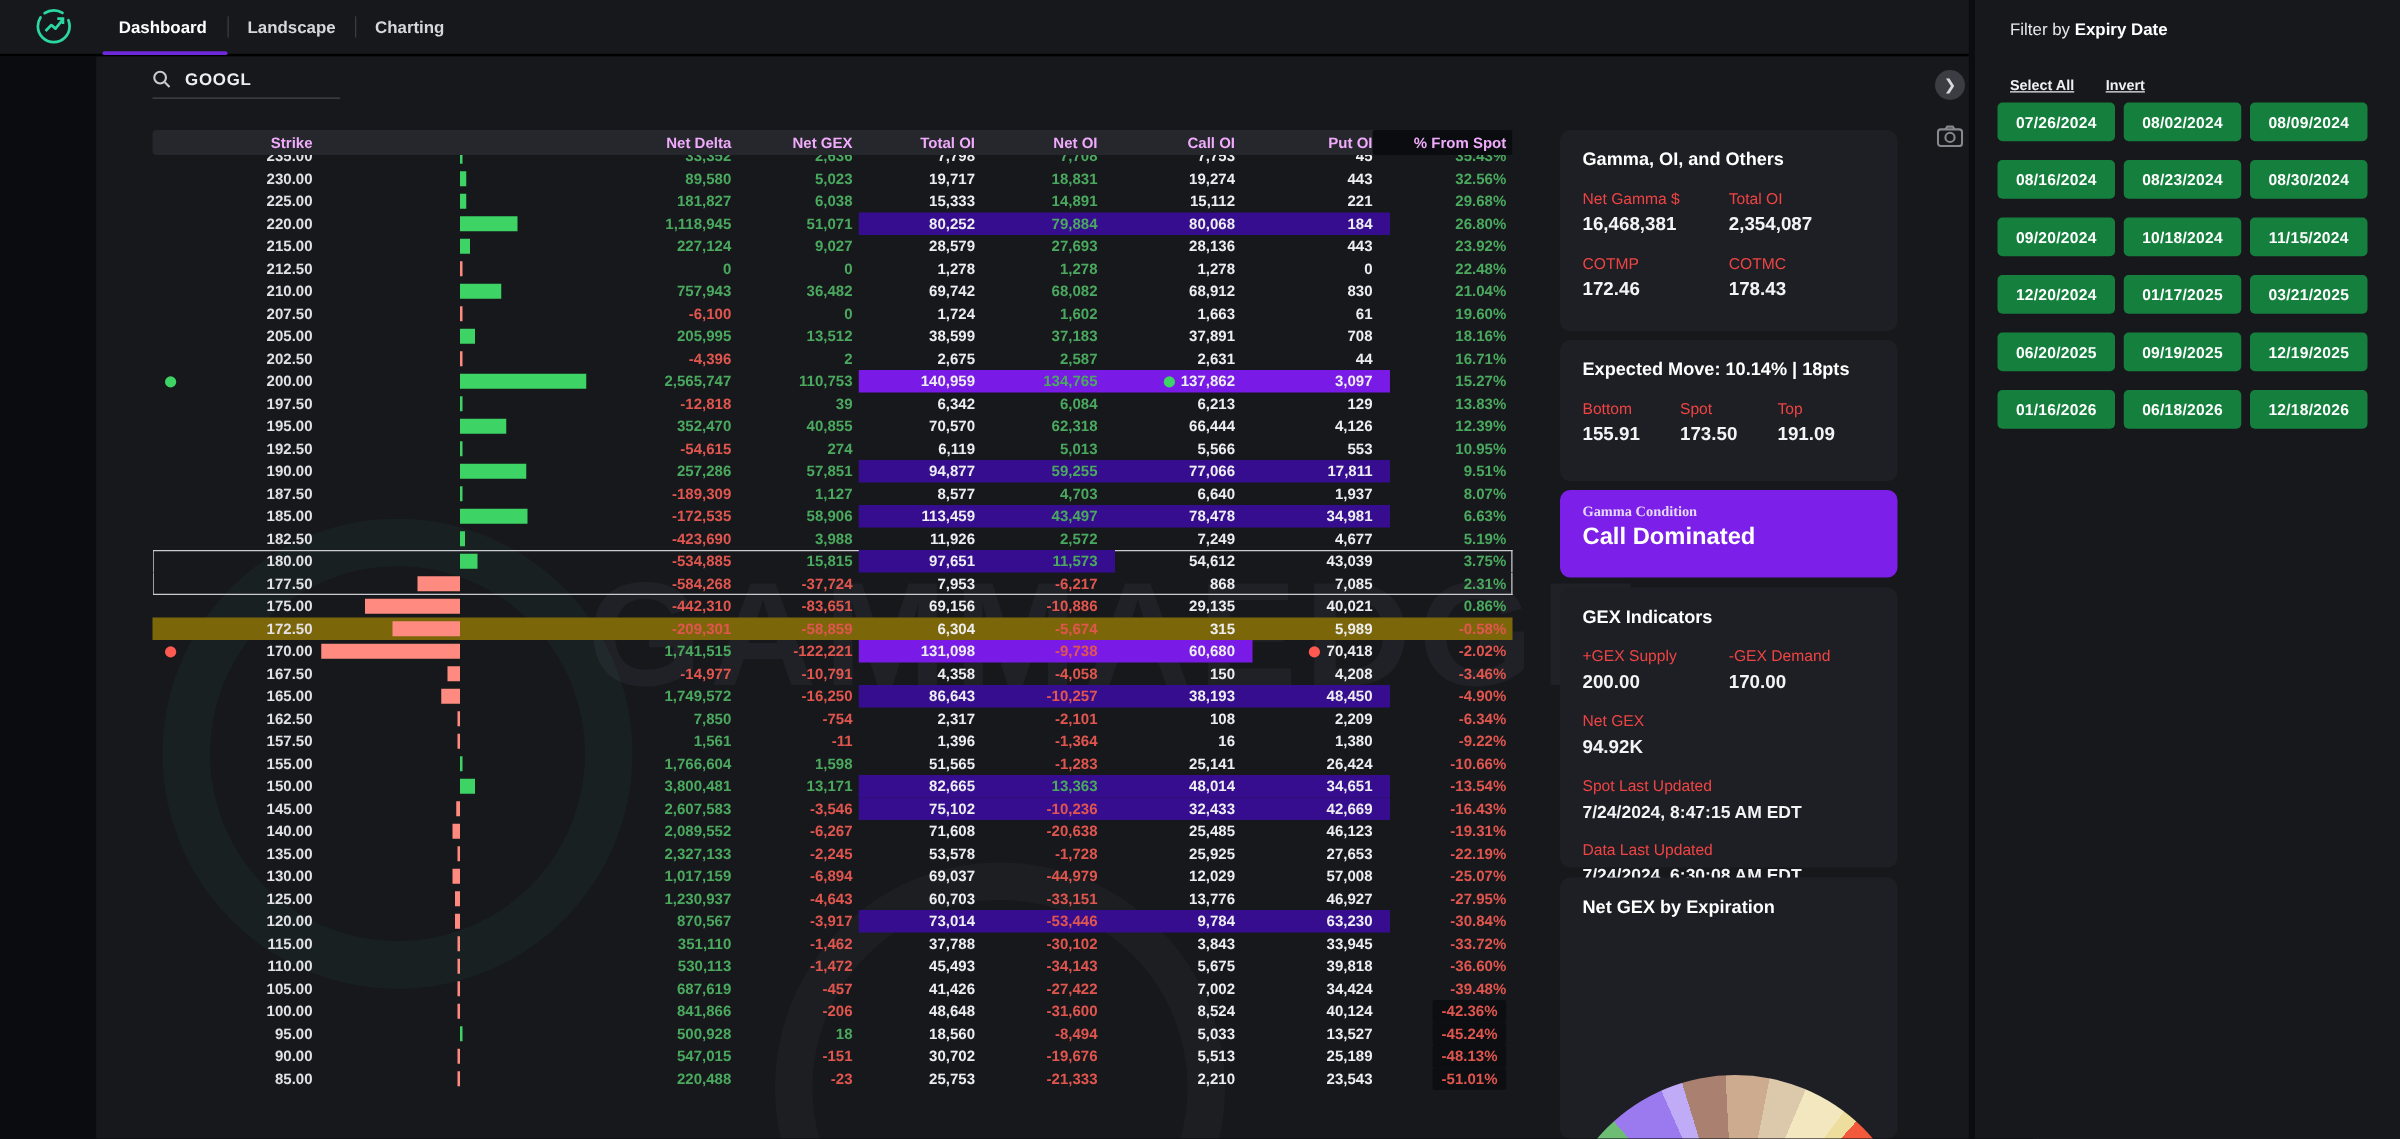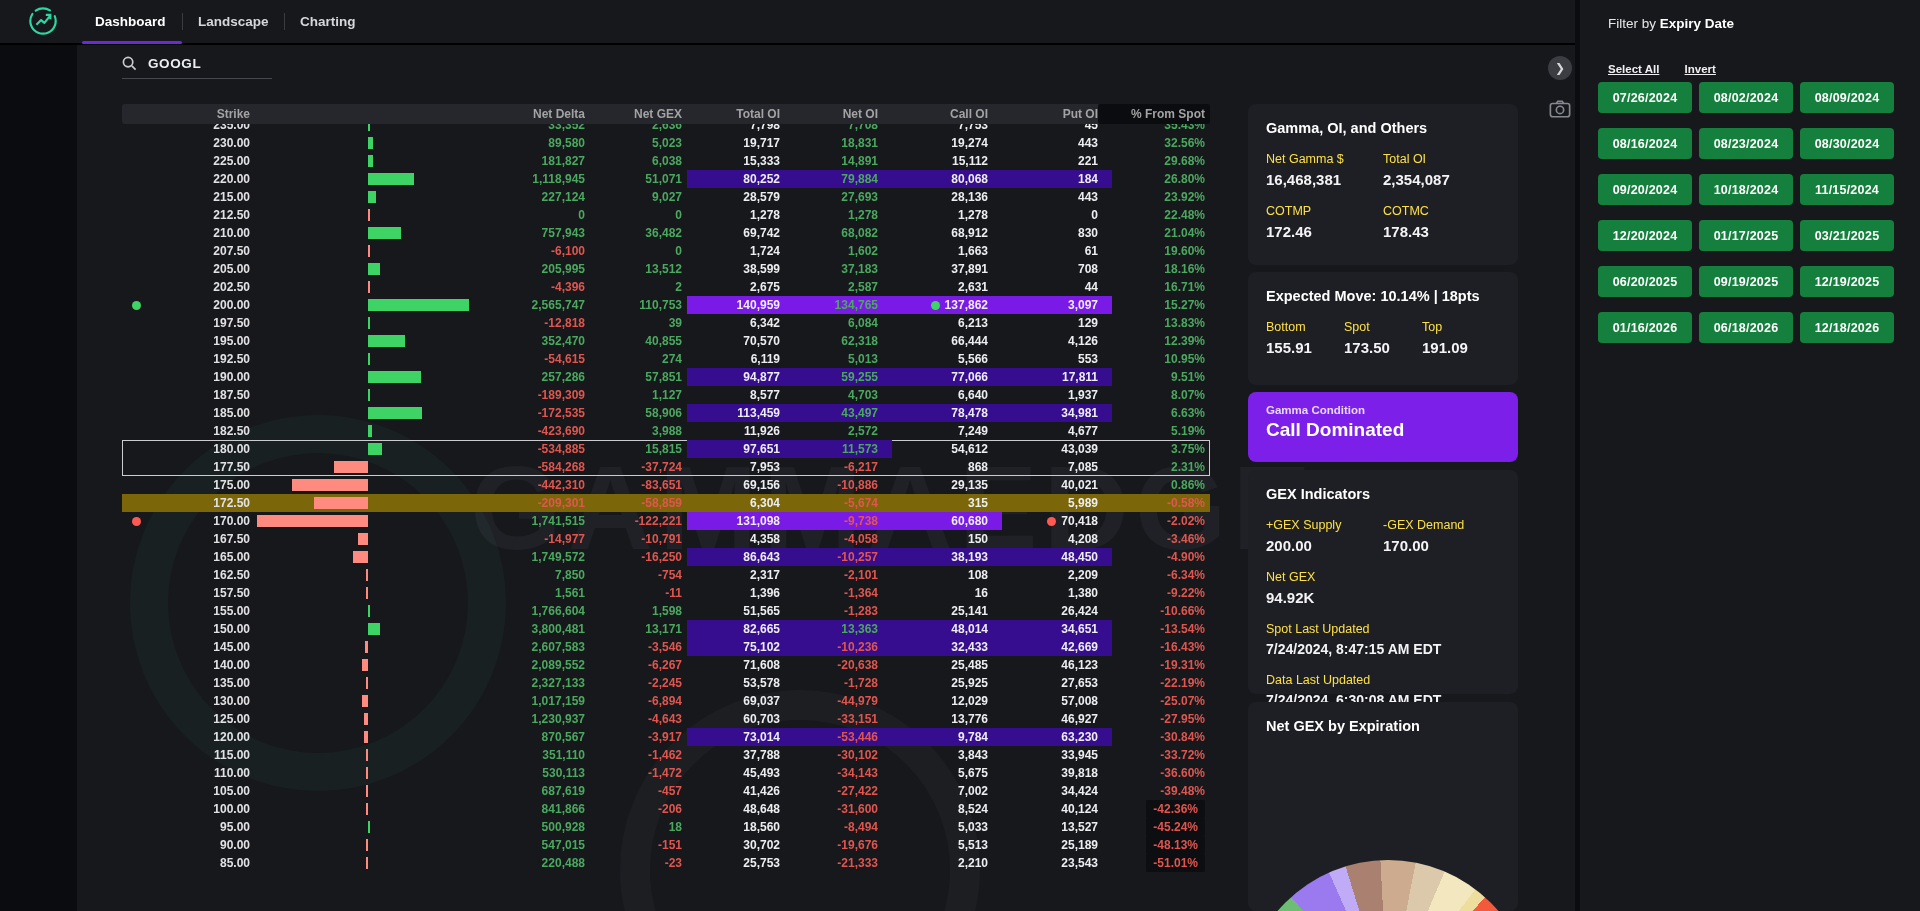--- a/index.html
+++ b/index.html
@@ -17,21 +17,21 @@
   .searchwrap input{background:transparent;border:0;outline:none;color:#eceff1;font-size:13.5px;font-weight:600;letter-spacing:.6px;width:110px;font-family:"Liberation Sans",sans-serif;}
   .panel-chevron{position:absolute;left:1548px;top:56px;width:24px;height:24px;border-radius:50%;background:#3c3d43;color:#d8d8db;font-size:12px;line-height:24px;text-align:center;cursor:pointer;}
   .cam{position:absolute;left:1549px;top:99px;}
   
   .wm-ring{position:absolute;left:130px;top:415px;width:300px;height:300px;border-radius:50%;border:38px solid rgba(62,190,152,0.05);}
   .wm-ring2{position:absolute;left:620px;top:690px;width:300px;height:300px;border-radius:50%;border:30px solid rgba(180,190,200,0.04);}
   .wm-text{position:absolute;left:470px;top:440px;font-size:118px;font-weight:800;letter-spacing:6px;color:rgba(214,220,232,0.05);}
   
   .gex-table{position:absolute;left:122px;top:104px;width:1088px;}
   .thead{position:relative;height:20px;background:#26272c;border-radius:3px;}
-  .thead .cell{font-weight:700;color:#a3a3a3;line-height:20px;}
+  .thead .cell{font-weight:700;color:#f0abfc;line-height:20px;}
   .h-pct-box{position:absolute;right:0;top:0;width:112px;height:20px;background:#0b0c0f;border-radius:2px;}
   .rows{position:relative;margin-top:0;}
   .row{position:relative;height:18px;line-height:18px;}
   .row.partial{height:10px;overflow:hidden;}
   .row.partial .cell{top:-8px;}
   .row.partial .bar{top:-5px;}
   .cell{position:absolute;top:0;font-size:12px;font-weight:600;white-space:nowrap;z-index:2;}
   .c-strike{right:960px;color:#e2e2e5;}
   .c-nd{right:625px;} .c-gx{right:528px;}
   .c-toi{right:430px;color:#eceef0;} .c-noi{right:332px;}
@@ -45,26 +45,26 @@
   .bar.g{background:#3dd465;} .bar.r{background:#ff8b80;}
   .row.spot{background:#7c660a;}
   .row.box-top{box-shadow:inset 0 1px 0 0 #cbcbd0,inset 1px 0 0 0 #cbcbd0,inset -1px 0 0 0 #cbcbd0;}
   .row.box-bottom{box-shadow:inset 0 -1px 0 0 #cbcbd0,inset 1px 0 0 0 #cbcbd0,inset -1px 0 0 0 #cbcbd0;}
   .dot{display:inline-block;width:9px;height:9px;border-radius:50%;vertical-align:-1px;margin-right:5px;}
   .dot.gr{background:#3dd465;} .dot.rd{background:#ff5a52;}
   .row-dot{position:absolute;left:10px;top:4.5px;width:9px;height:9px;border-radius:50%;z-index:2;}
   
   .card{position:absolute;left:1248px;width:270px;background:#1e1f24;border-radius:8px;box-sizing:border-box;padding:16px 18px;}
   .card-title{font-size:14.5px;font-weight:700;color:#ffffff;}
-  .mlabel{font-size:12.5px;color:#fde047;margin-top:16px;}
+  .mlabel{font-size:12.5px;color:#ef4444;margin-top:16px;}
   .mvalue{font-size:15px;font-weight:700;color:#f4f4f6;margin-top:5px;}
   .grid2{display:grid;grid-template-columns:1fr 1fr;}
   .grid3{display:grid;grid-template-columns:1fr 1fr 1fr;}
   .card-condition{background:#7c1fe8;padding:12px 18px;}
-  .cond-label{font-size:11.5px;color:#e6d9fb;font-weight:600;}
+  .cond-label{font-size:11.5px;color:#e6d9fb;font-weight:600;font-family:Liberation Serif, serif;}
   .cond-value{font-size:19px;font-weight:700;color:#ffffff;margin-top:3px;}
   .card-pie{height:209px;overflow:hidden;}
   .pie{position:absolute;left:-5px;top:158px;width:290px;height:290px;border-radius:50%;}
   
   .filter{position:absolute;left:1580px;top:0;width:340px;height:911px;background:#17181c;}
   .filter-title{position:absolute;left:28px;top:16px;font-size:13.5px;color:#e8e8ea;}
   .filter-title b{font-weight:800;color:#fff;}
   .filter-links{position:absolute;left:28px;top:63px;font-size:11.5px;font-weight:700;color:#f0f0f2;}
   .filter-links span{text-decoration:underline;cursor:pointer;margin-right:22px;}
   .dates{position:absolute;left:18px;top:82px;display:grid;grid-template-columns:repeat(3,94px);gap:15px 7px;}

